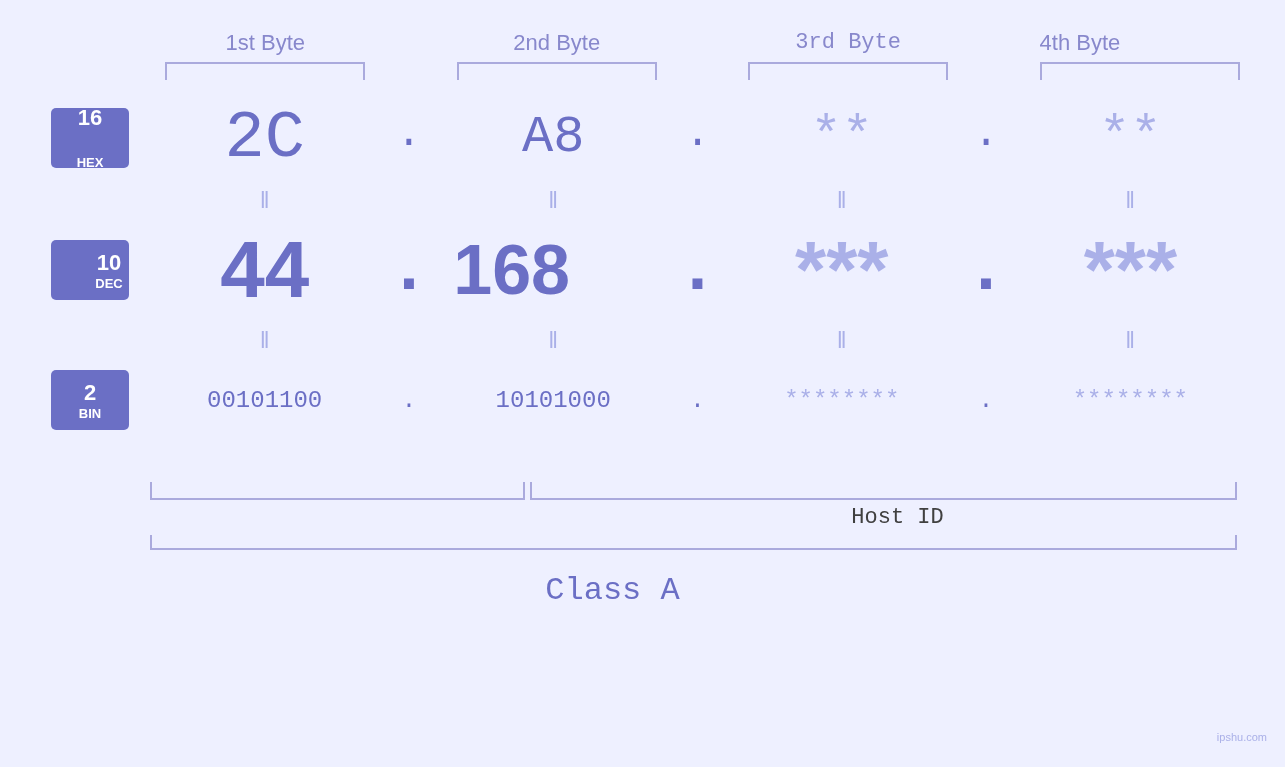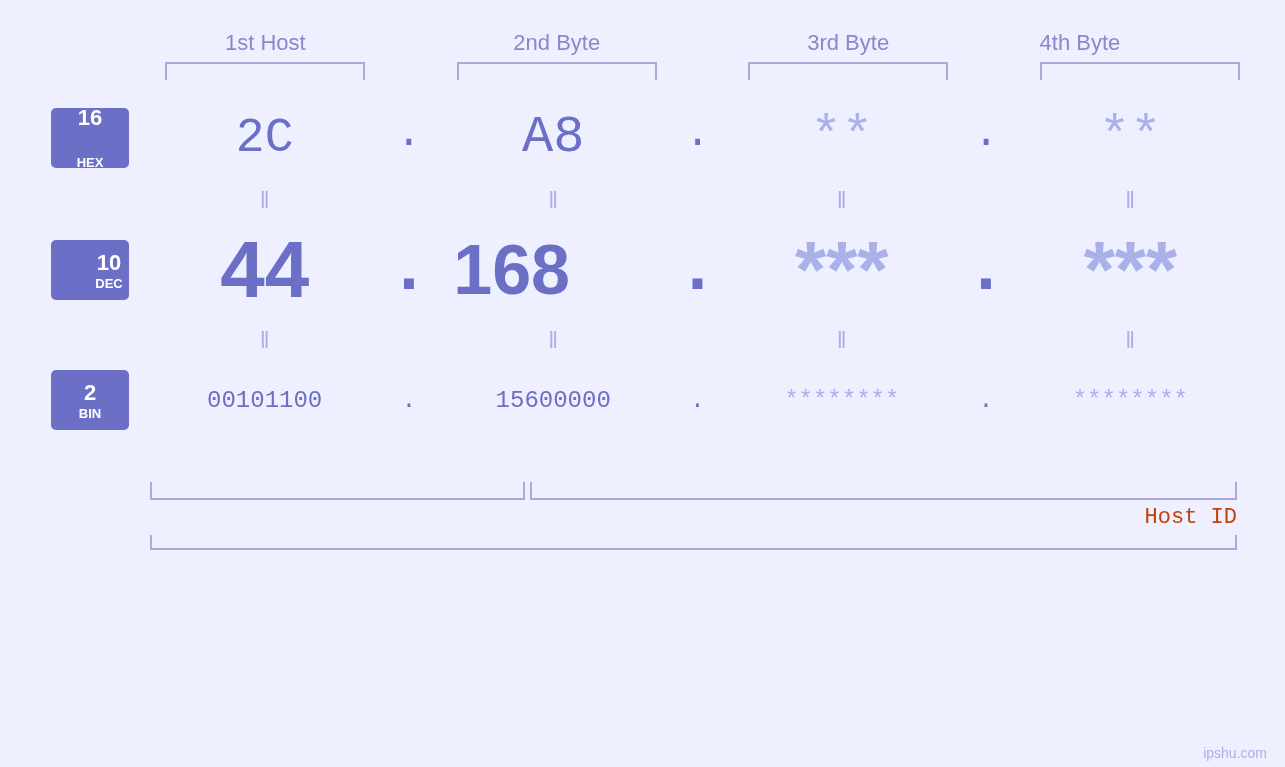--- a/index.html
+++ b/index.html
@@ -26,25 +26,25 @@
       align-items: center;
       padding-top: 20px;
     }
   </style>
 </head>
 <body>
 
 <div class="container">
 
   <div style="display:flex; width:1100px; margin-left:120px; justify-content:space-around; margin-bottom:6px; margin-top:10px;">
-    <div style="width:200px; text-align:center; color:#8888cc; font-size:22px; font-family:Arial,sans-serif;">1st Host</div>
+    <div style="width:200px; text-align:center; color:#8888cc; font-size:22px; font-family:Arial,sans-serif;">1st Byte</div>
     <div style="width:40px;"></div>
     <div style="width:200px; text-align:center; color:#8888cc; font-size:22px; font-family:Arial,sans-serif;">2nd Byte</div>
     <div style="width:40px;"></div>
-    <div style="width:200px; text-align:center; color:#8888cc; font-size:22px; font-family:Liberation Sans, sans-serif;">3rd Byte</div>
+    <div style="width:200px; text-align:center; color:#8888cc; font-size:22px; font-family:Liberation Mono, monospace;">3rd Byte</div>
     <div style="width:40px;"></div>
     <div style="width:200px; color:#8888cc; font-size:22px; font-family:Arial,sans-serif;">4th Byte</div>
   </div>
 
   <div style="display:flex; width:1100px; margin-left:120px; justify-content:space-around; margin-bottom:15px;">
     <div style="width:200px; height:18px; border-top:2px solid #aaaadd; border-left:2px solid #aaaadd; border-right:2px solid #aaaadd;"></div>
     <div style="width:40px;"></div>
     <div style="width:200px; height:18px; border-top:2px solid #aaaadd; border-left:2px solid #aaaadd; border-right:2px solid #aaaadd;"></div>
     <div style="width:40px;"></div>
     <div style="width:200px; height:18px; border-top:2px solid #aaaadd; border-left:2px solid #aaaadd; border-right:2px solid #aaaadd;"></div>
@@ -53,21 +53,21 @@
   </div>
 
   <div style="display:flex; align-items:center; width:1285px; padding:0 40px 0 30px; height:85px;">
     <div style="width:120px; display:flex; justify-content:center; align-items:center;">
       <div style="width:78px; height:60px; background:#6b6fc5; color:white; display:flex; flex-direction:column; align-items:center; justify-content:center; border-radius:5px; font-family:Arial,sans-serif; font-weight:bold;gap:24px;">
         <span style="font-size:22px;">16</span>
         <span style="font-size:13px;">HEX</span>
       </div>
     </div>
     <div style="display:flex; flex:1; align-items:center; justify-content:space-around;">
-      <div style="width:200px; text-align:center; color:#6b6fc5; font-size:48px; font-family:'Courier New',monospace;">2C</div>
+      <div style="width:200px; text-align:center; color:#6b6fc5; font-size:67px; font-family:'Courier New',monospace;">2C</div>
       <div style="width:30px; text-align:center; color:#6b6fc5; font-size:42px; font-family:'Courier New',monospace; padding-bottom:8px;">.</div>
       <div style="width:200px; text-align:center; color:#6b6fc5; font-size:52px; font-family:'Courier New',monospace;">A8</div>
       <div style="width:30px; text-align:center; color:#6b6fc5; font-size:42px; font-family:'Courier New',monospace; padding-bottom:8px;">.</div>
       <div style="width:200px; text-align:center; color:#aab0e8; font-size:52px; font-family:'Courier New',monospace;">**</div>
       <div style="width:30px; text-align:center; color:#6b6fc5; font-size:42px; font-family:'Courier New',monospace; padding-bottom:8px;">.</div>
       <div style="width:200px; text-align:center; color:#aab0e8; font-size:52px; font-family:'Courier New',monospace;">**</div>
     </div>
   </div>
 
   <div style="display:flex; align-items:center; width:1285px; padding:0 40px 0 150px; height:40px;">
@@ -115,36 +115,39 @@
   <div style="display:flex; align-items:center; width:1285px; padding:0 40px 0 30px; height:80px;">
     <div style="width:120px; display:flex; justify-content:center; align-items:center;">
       <div style="width:78px; height:60px; background:#6b6fc5; color:white; display:flex; flex-direction:column; align-items:center; justify-content:center; border-radius:5px; font-family:Arial,sans-serif; font-weight:bold;">
         <span style="font-size:22px;">2</span>
         <span style="font-size:13px;">BIN</span>
       </div>
     </div>
     <div style="display:flex; flex:1; align-items:center; justify-content:space-around;">
       <div style="width:200px; text-align:center; color:#6b6fc5; font-size:24px; font-family:'Courier New',monospace;">00101100</div>
       <div style="width:30px; text-align:center; color:#6b6fc5; font-size:24px; font-family:'Courier New',monospace;">.</div>
-      <div style="width:200px; text-align:center; color:#6b6fc5; font-size:24px; font-family:'Courier New',monospace;">15600000</div>
+      <div style="width:200px; text-align:center; color:#6b6fc5; font-size:24px; font-family:'Courier New',monospace;">10101000</div>
       <div style="width:30px; text-align:center; color:#6b6fc5; font-size:24px; font-family:'Courier New',monospace;">.</div>
       <div style="width:200px; text-align:center; color:#aab0e8; font-size:24px; font-family:'Courier New',monospace;">********</div>
       <div style="width:30px; text-align:center; color:#6b6fc5; font-size:24px; font-family:'Courier New',monospace;">.</div>
       <div style="width:200px; text-align:center; color:#aab0e8; font-size:24px; font-family:'Courier New',monospace;">********</div>
     </div>
   </div>
 
   <div style="position:relative; width:1285px; height:110px; margin-top:5px;">
 
     <div style="position:absolute; left:150px; width:375px; bottom:55px; height:18px; border-bottom:2px solid #aaaadd; border-left:2px solid #aaaadd; border-right:2px solid #aaaadd;"></div>
 
     <div style="position:absolute; left:530px; right:48px; bottom:55px; height:18px; border-bottom:2px solid #aaaadd; border-left:2px solid #aaaadd; border-right:2px solid #aaaadd;"></div>
 
 
-    <div style="position:absolute; left:558px; right:48px; bottom:25px; text-align:right; color:#c2410c; font-size:22px; font-family:'Courier New',monospace;">Host ID</div>
+    <div style="position:absolute; left:558px; right:48px; bottom:25px; text-align:center; color:#404040; font-size:22px; font-family:'Courier New',monospace;">Host ID</div>
 
     <div style="position:absolute; left:150px; right:48px; bottom:5px; height:15px; border-bottom:2px solid #aaaadd; border-left:2px solid #aaaadd; border-right:2px solid #aaaadd;"></div>
   </div>
 
+  <div style="display:flex; justify-content:center; align-items:center; width:1285px; padding-right:60px; height:60px; margin-top:5px;">
+    <div style="color:#6b6fc5; font-size:32px; font-family:'Courier New',monospace;">Class A</div>
+  </div>
 
-  <div style="position:absolute; bottom:6px; right:18px; color:#aab0e8; font-size:14px; font-family:Arial,sans-serif;">ipshu.com</div>
+  <div style="position:absolute; bottom:24px; right:18px; color:#aab0e8; font-size:11px; font-family:Arial,sans-serif;">ipshu.com</div>
 
 </div>
 
 </body></html>

